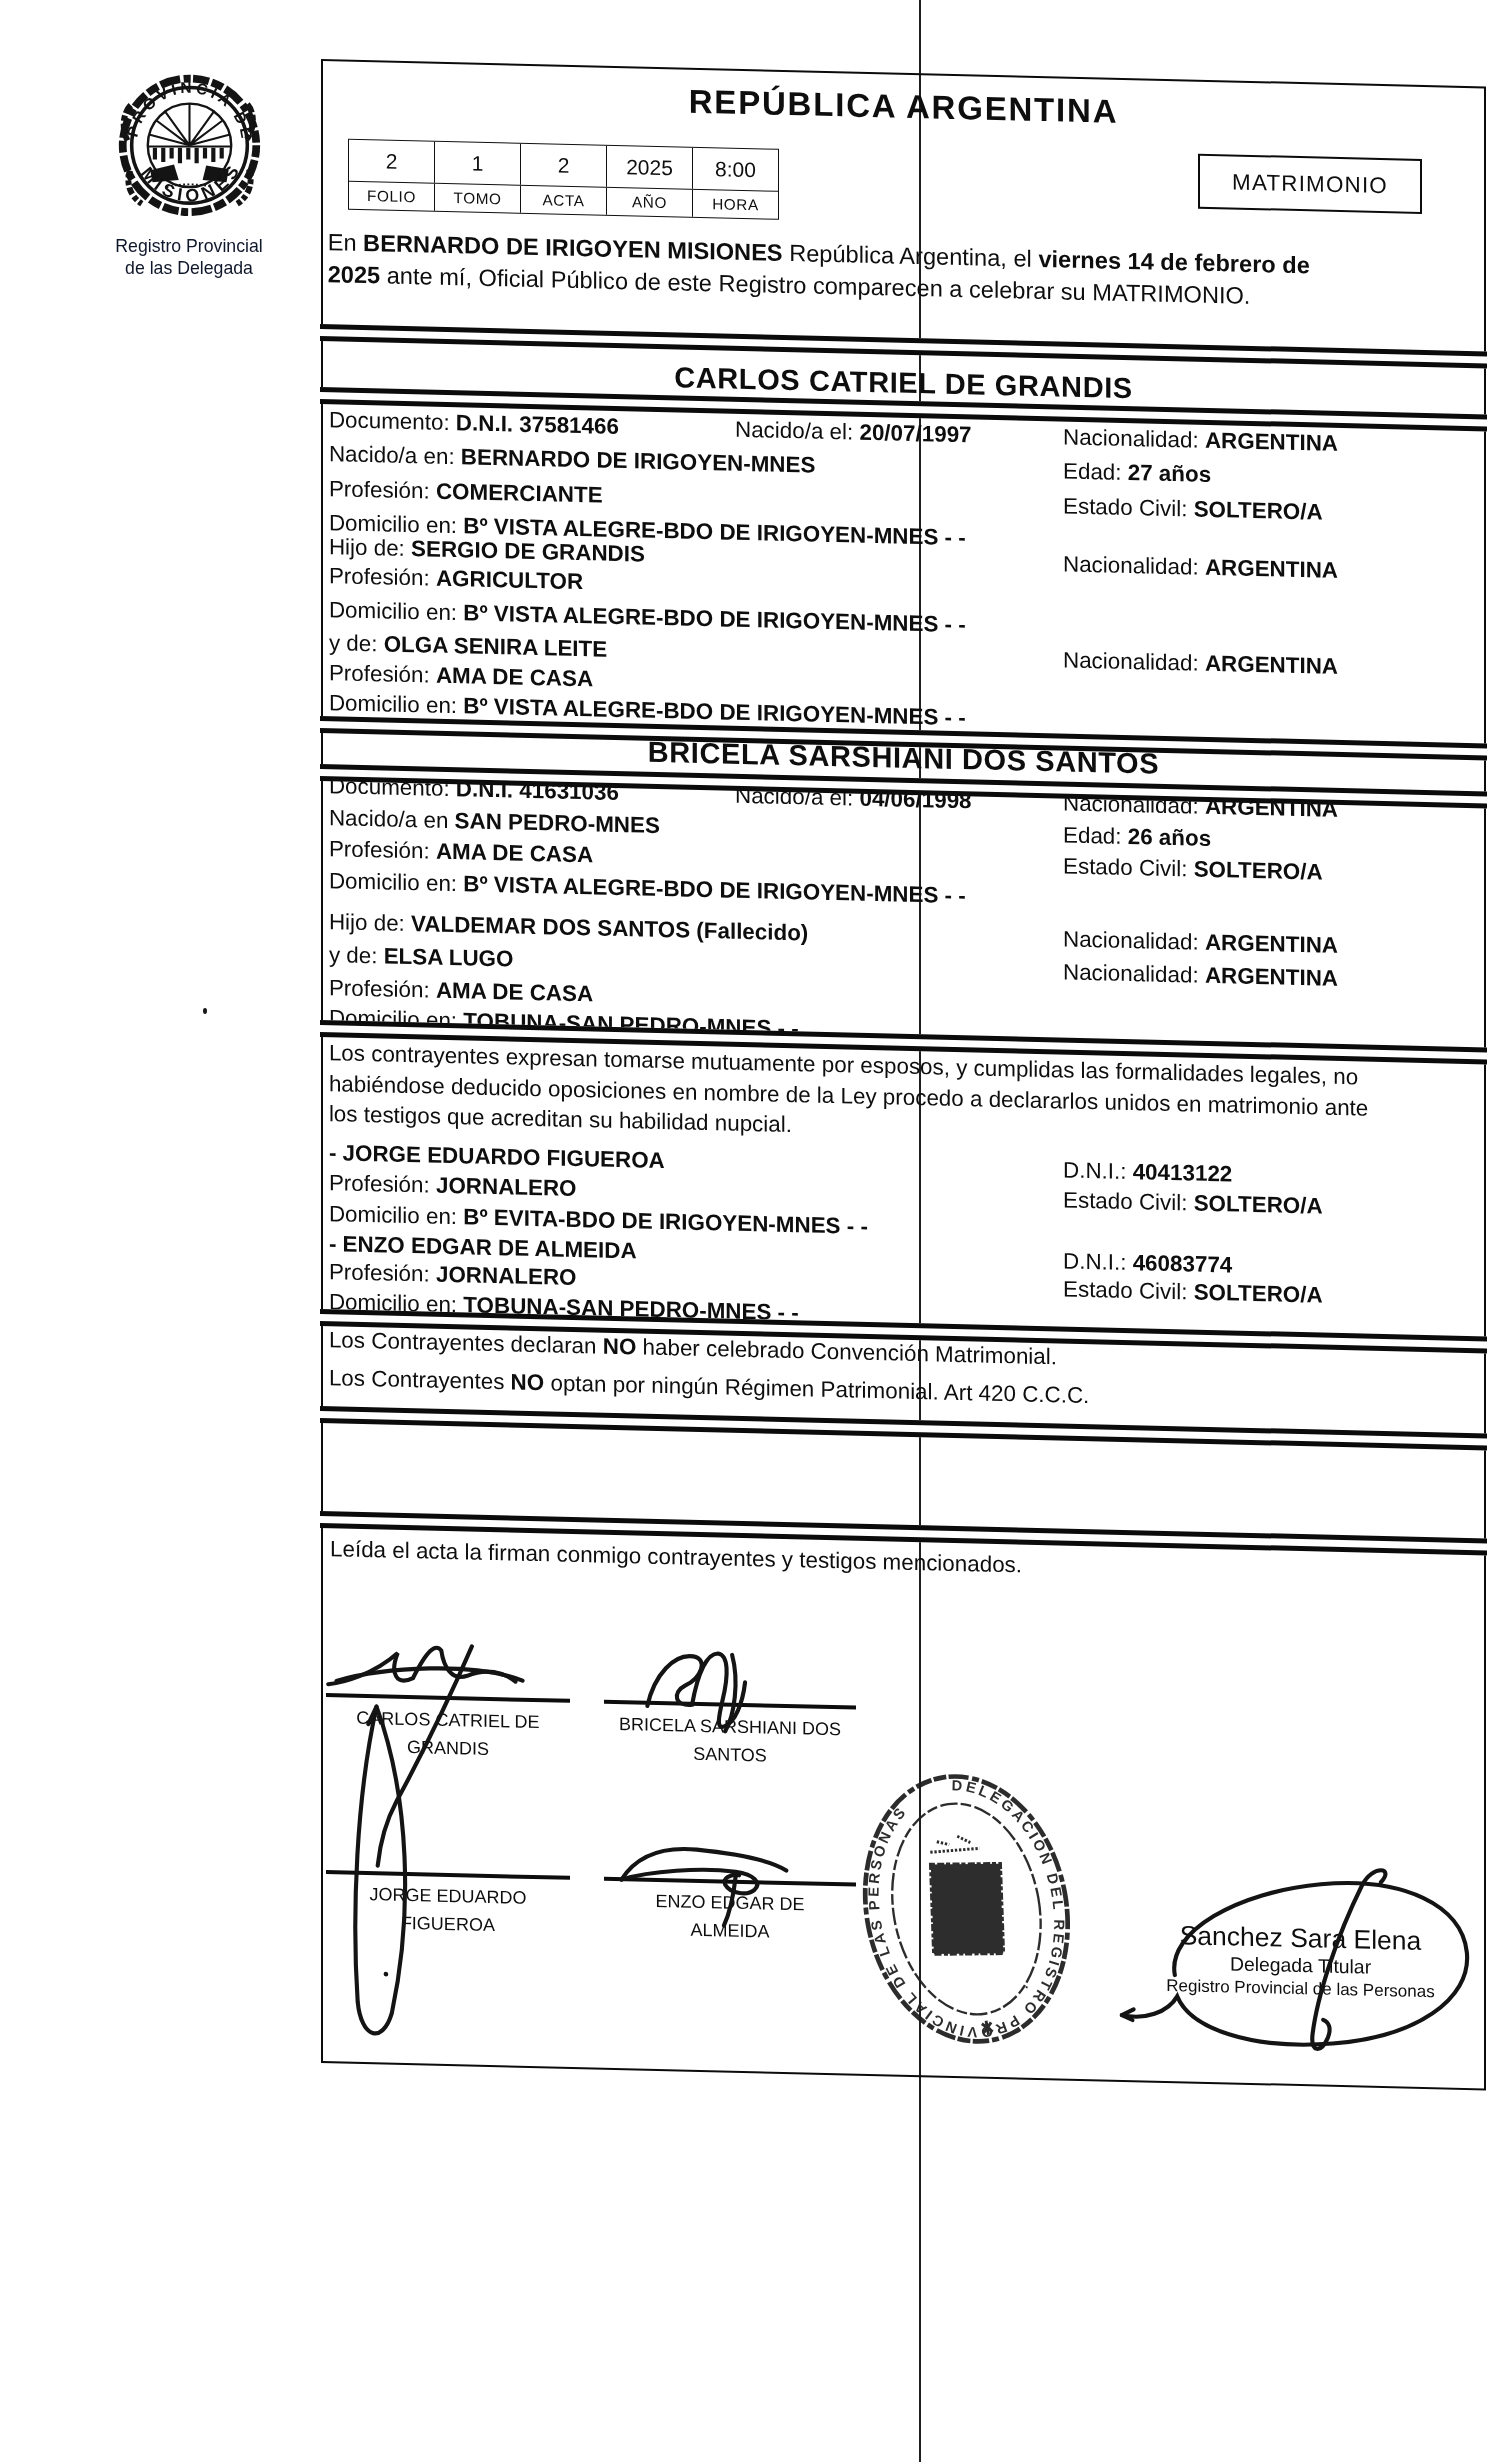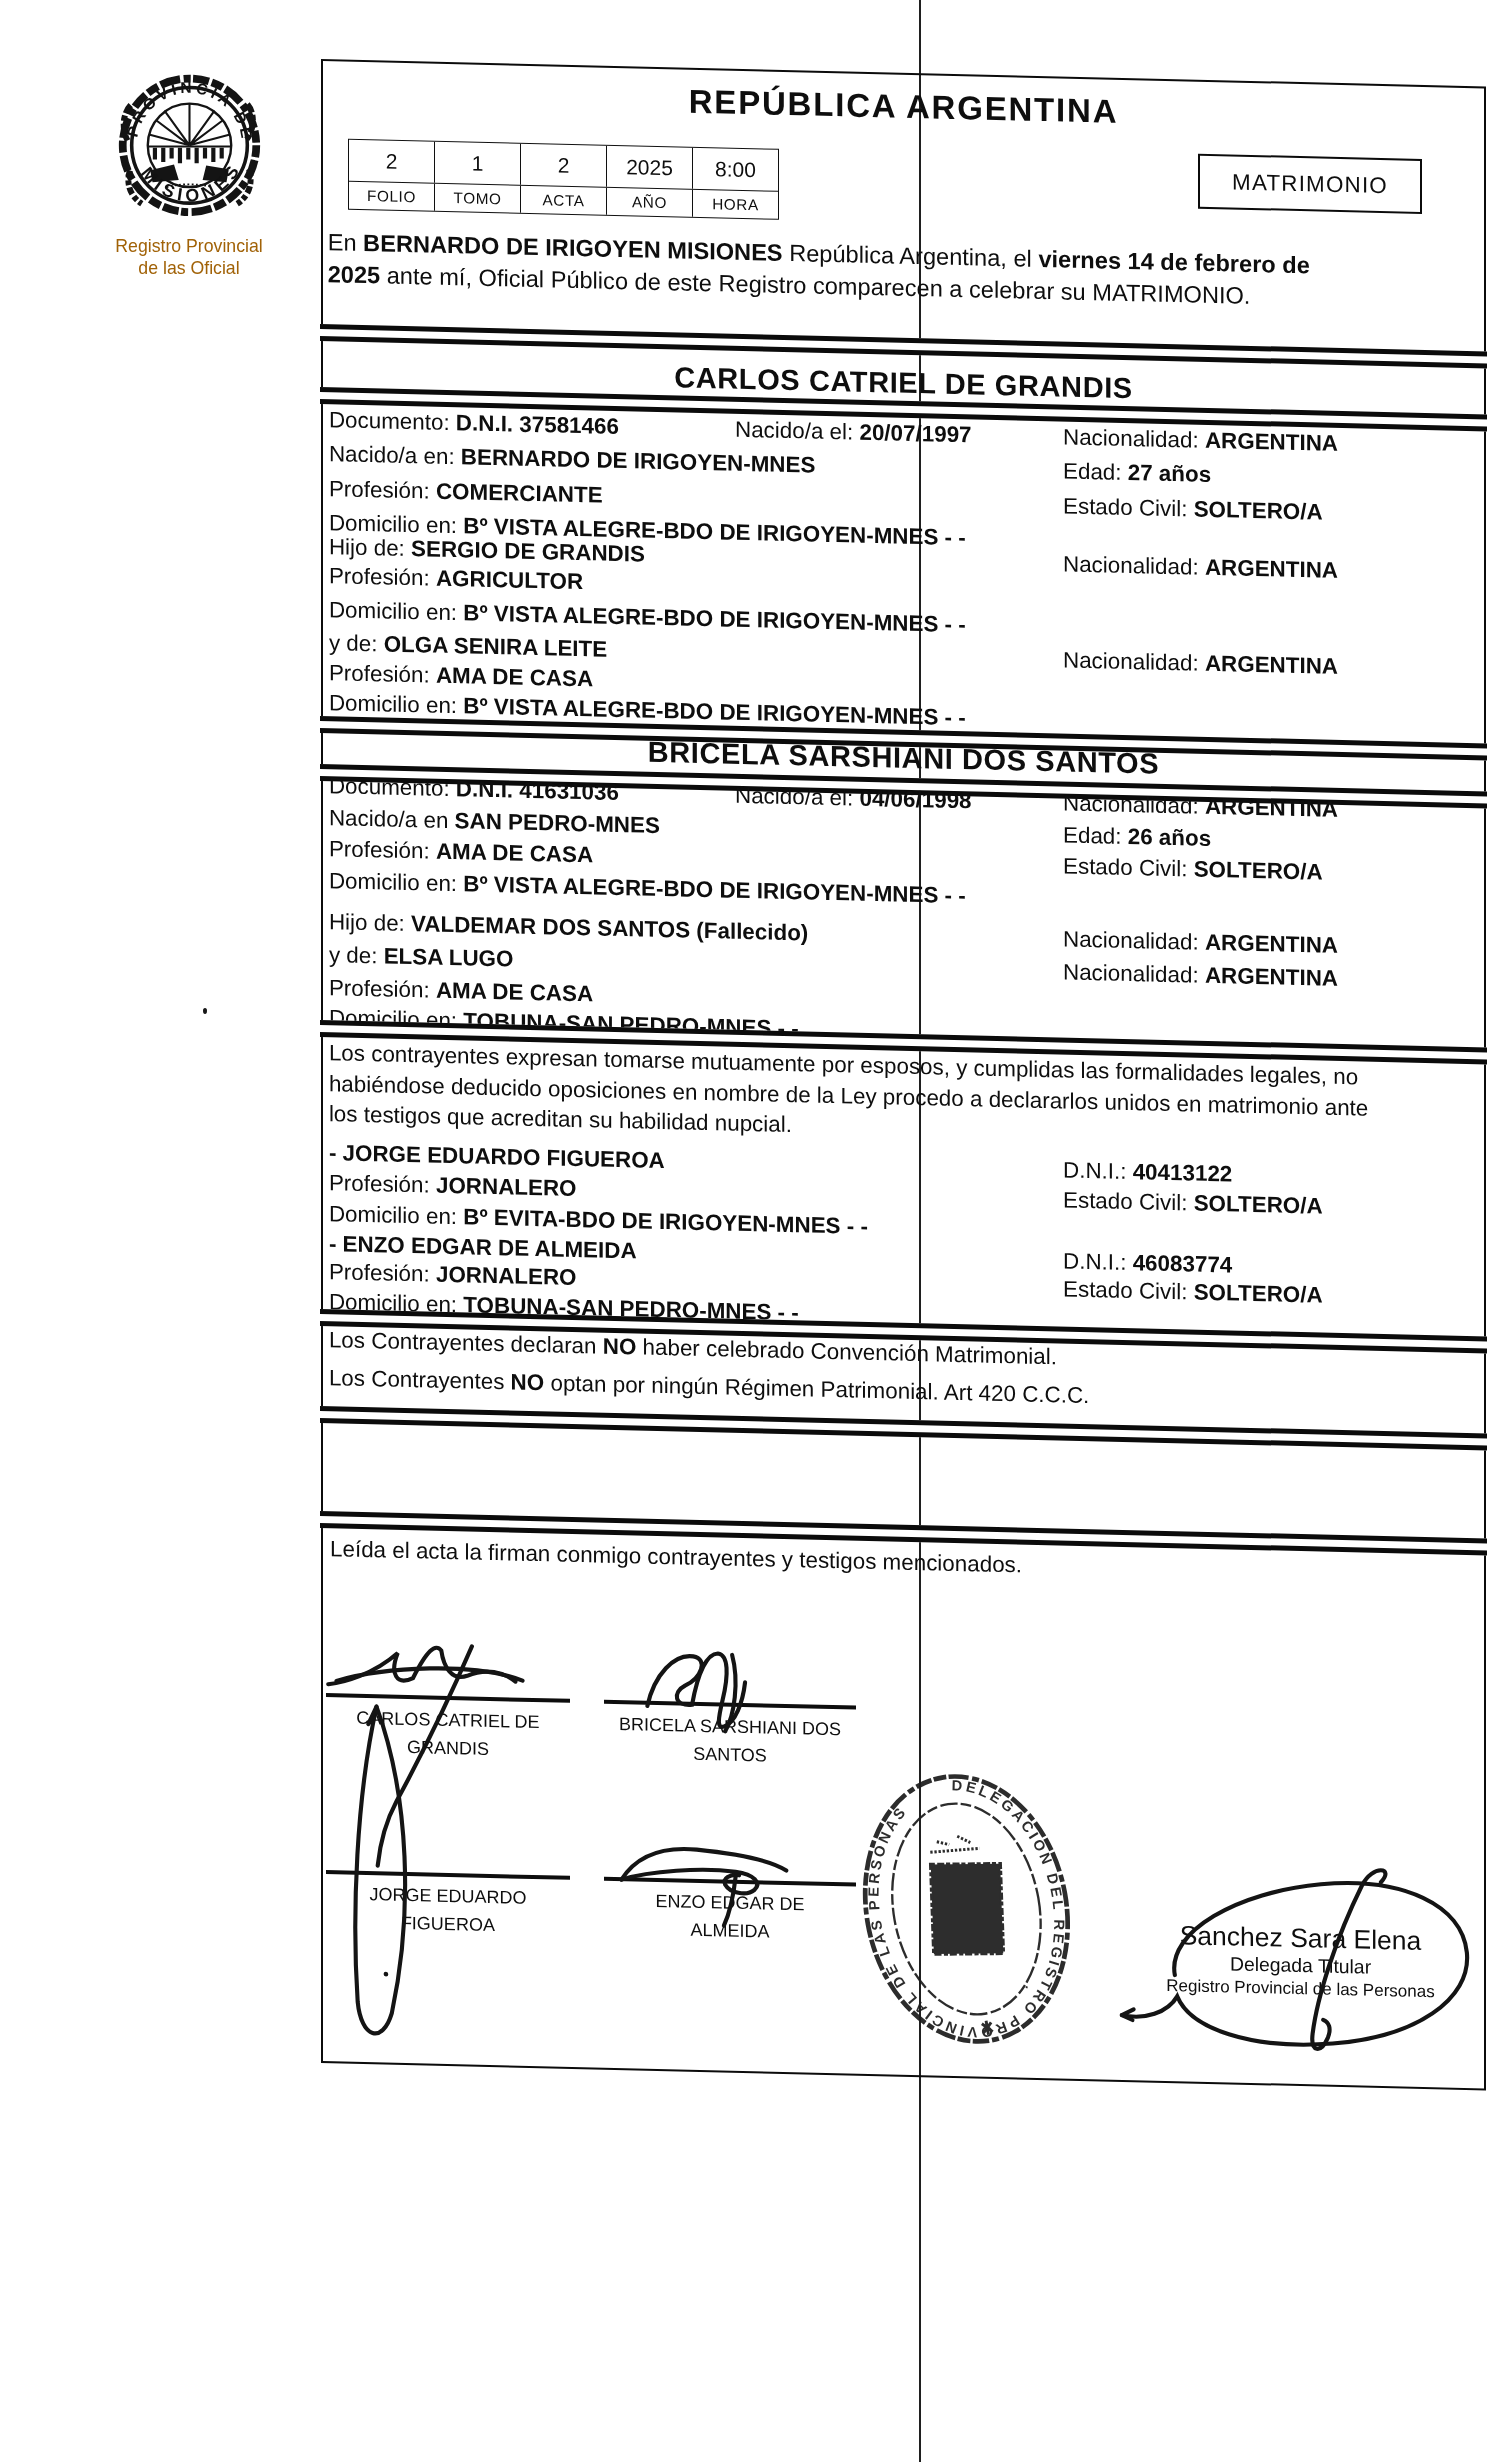--- a/index.html
+++ b/index.html
@@ -3,21 +3,21 @@
 <meta charset="utf-8">
 <style>
   html,body{margin:0;padding:0;background:#e8e8e8;}
   .page{position:relative;width:1503px;height:2462px;background:#ffffff;
         font-family:"Liberation Sans",sans-serif;color:#0e0e0e;overflow:hidden;}
   .crease{position:absolute;left:919px;top:0;width:1.8px;height:2462px;background:#1f1f1f;}
   .speck{position:absolute;width:4.1px;height:5.9px;background:#181818;border-radius:50%;}
 
   
   .seal-wrap{position:absolute;left:105px;top:69px;width:168px;text-align:center;}
-  .seal-caption{margin-top:9.4px;font-size:17.7px;line-height:22px;color:#a16207;}
+  .seal-caption{margin-top:9.4px;font-size:17.7px;line-height:22px;color:#0f172a;}
 
   
   .doc{position:absolute;left:321px;top:59px;width:1161px;height:2000px;
        border:2.9px solid #0b0b0b;transform:skewY(1.35deg);transform-origin:0 0;}
   .dband{position:absolute;left:-2.9px;right:-2.9px;height:7px;
          border-top:5.3px solid #0b0b0b;border-bottom:5.3px solid #0b0b0b;background:#fff;}
   .country{position:absolute;left:0;right:0;top:13px;text-align:center;
            font-size:33px;font-weight:700;letter-spacing:1.8px;}
   .regtable{position:absolute;left:25px;top:77px;border:1.8px solid #101010;display:inline-flex;flex-direction:column;background:#fff;}
   .regrow{display:flex;}
@@ -78,21 +78,21 @@
       </defs>
       <text font-size="26" font-weight="700" letter-spacing="6" fill="#121212">
         <textPath href="#sealTop" startOffset="12">PROVINCIA DE</textPath>
       </text>
       <text font-size="30" font-weight="700" letter-spacing="8" fill="#121212">
         <textPath href="#sealBottom" startOffset="48">MISIONES</textPath>
       </text>
     </svg>
     <div class="seal-caption">
       <div>Registro Provincial</div>
-      <div>de las Oficial</div>
+      <div>de las Delegada</div>
     </div>
   </div>
 
   <div class="doc">
 
     <div class="country">REPÚBLICA ARGENTINA</div>
 
     <div class="regtable">
       <div class="regrow">
         <div class="regcell regval">2</div>

